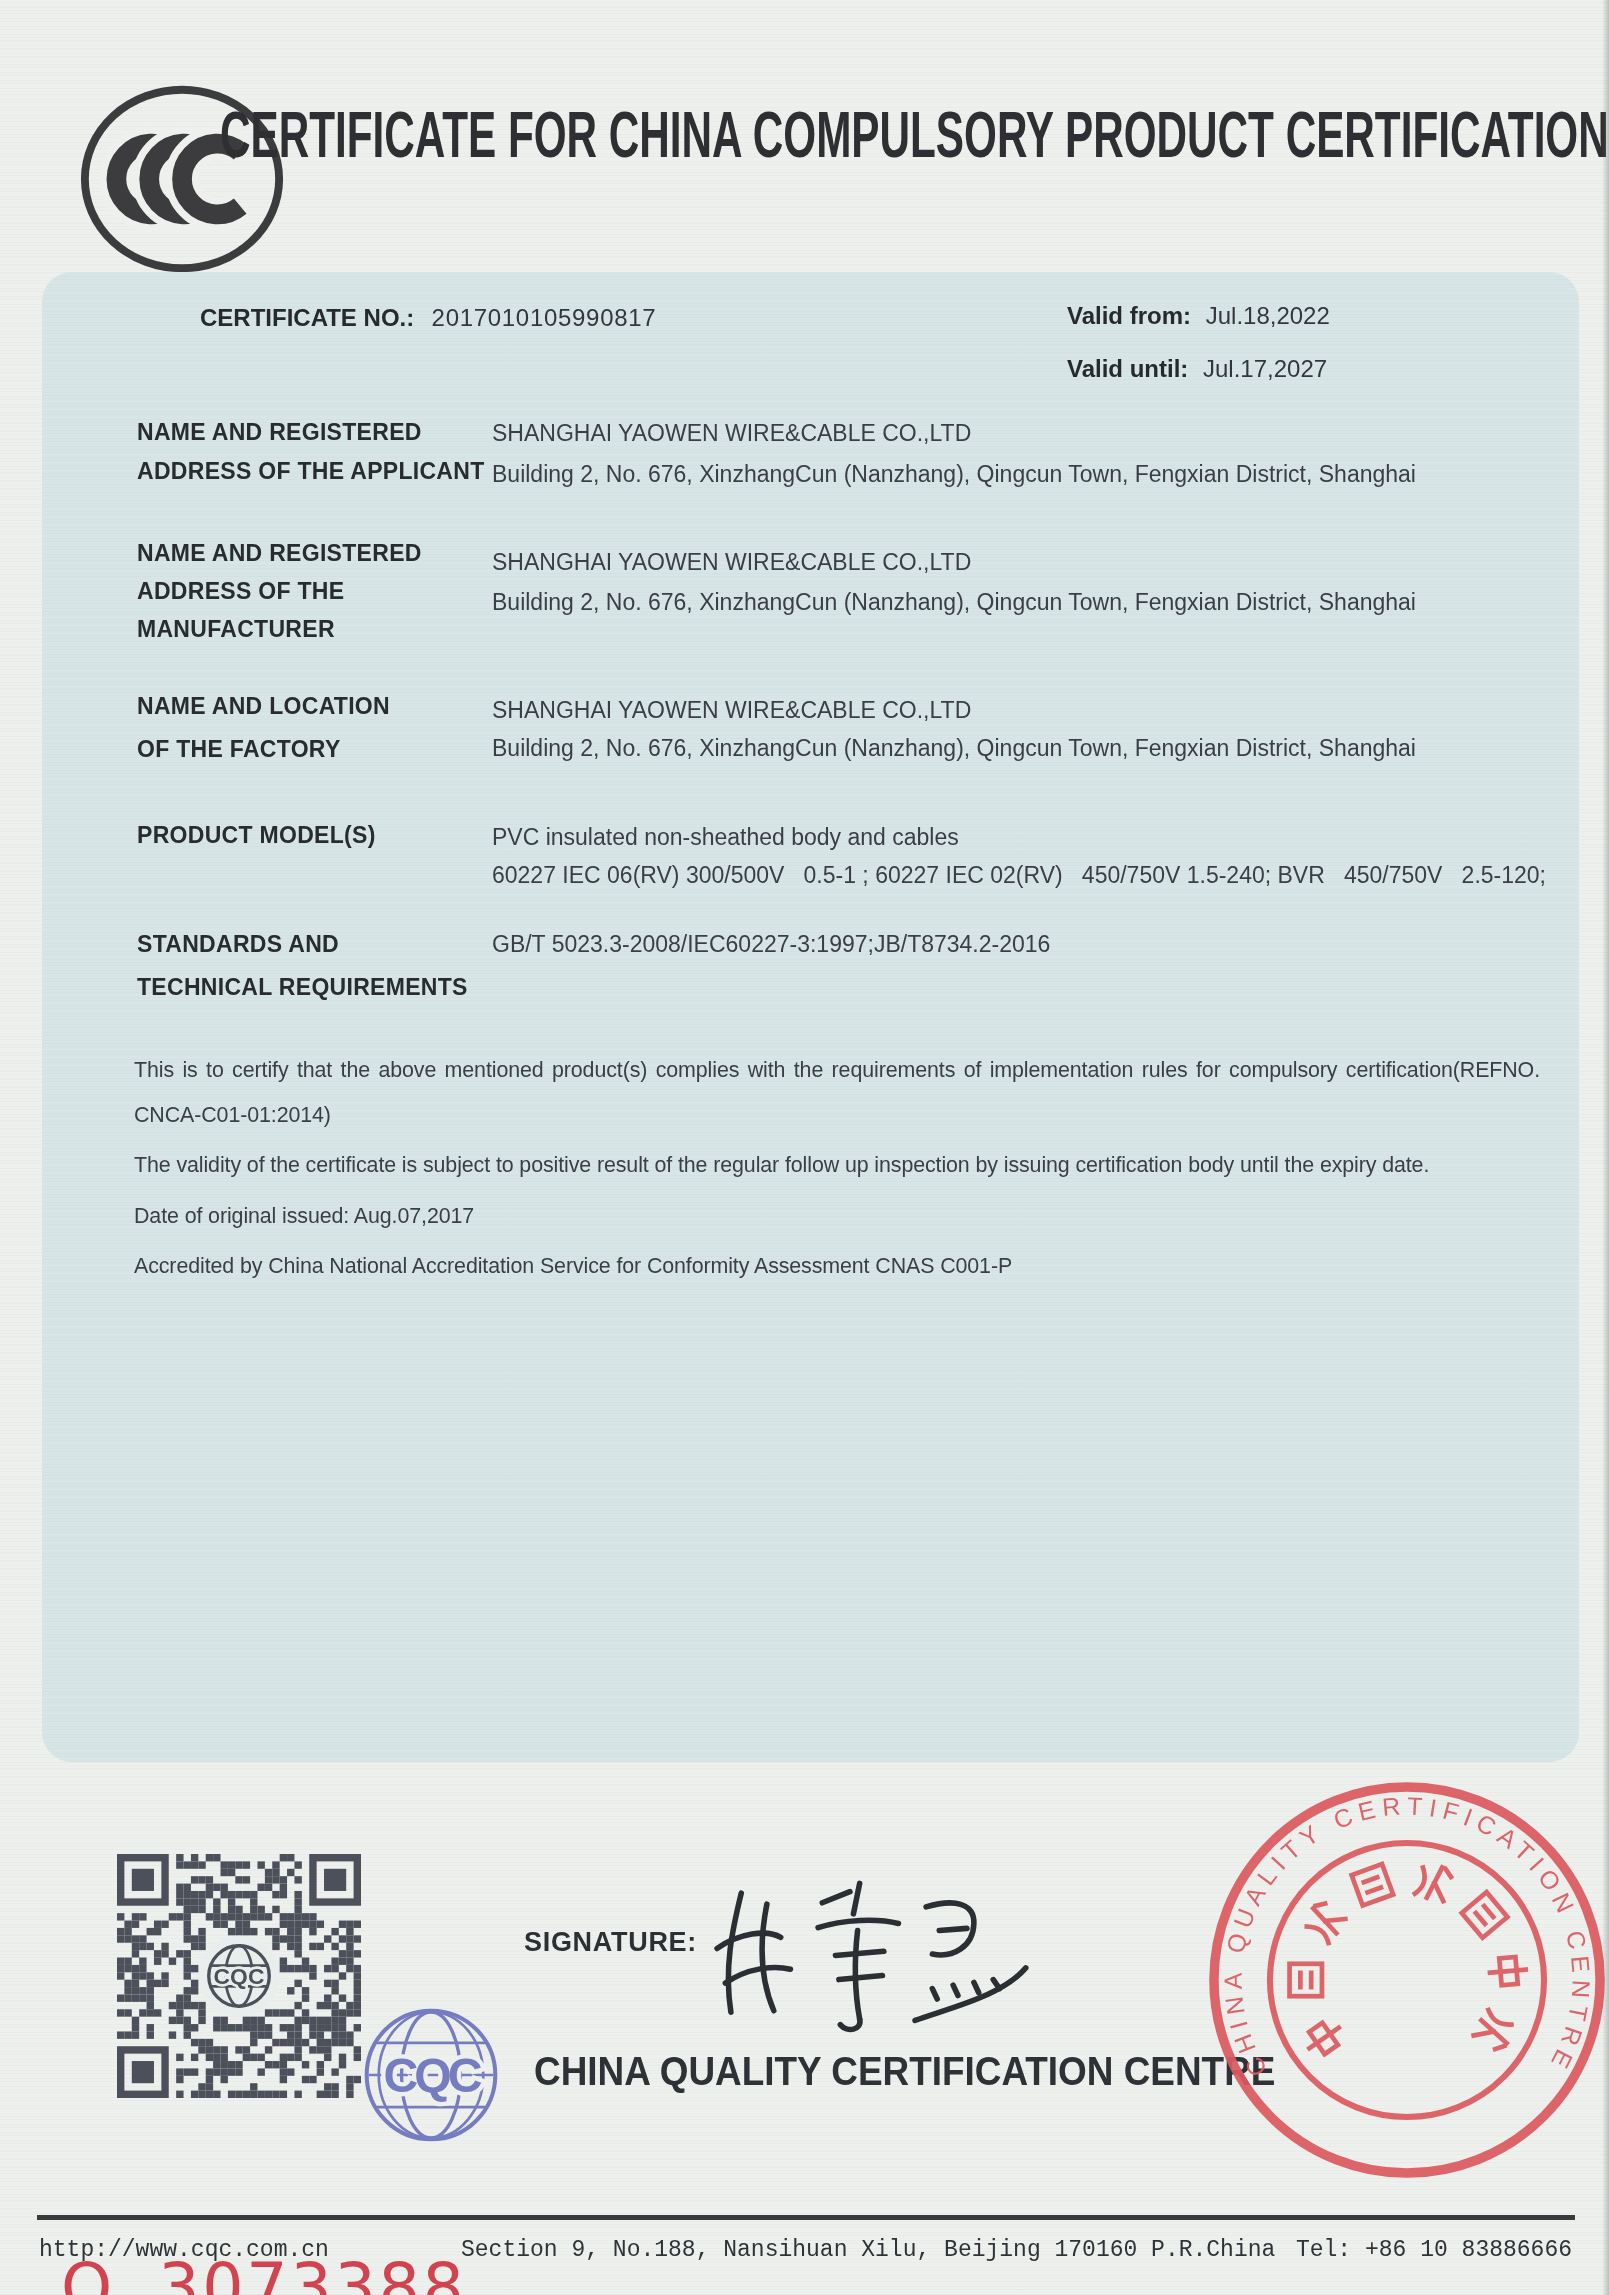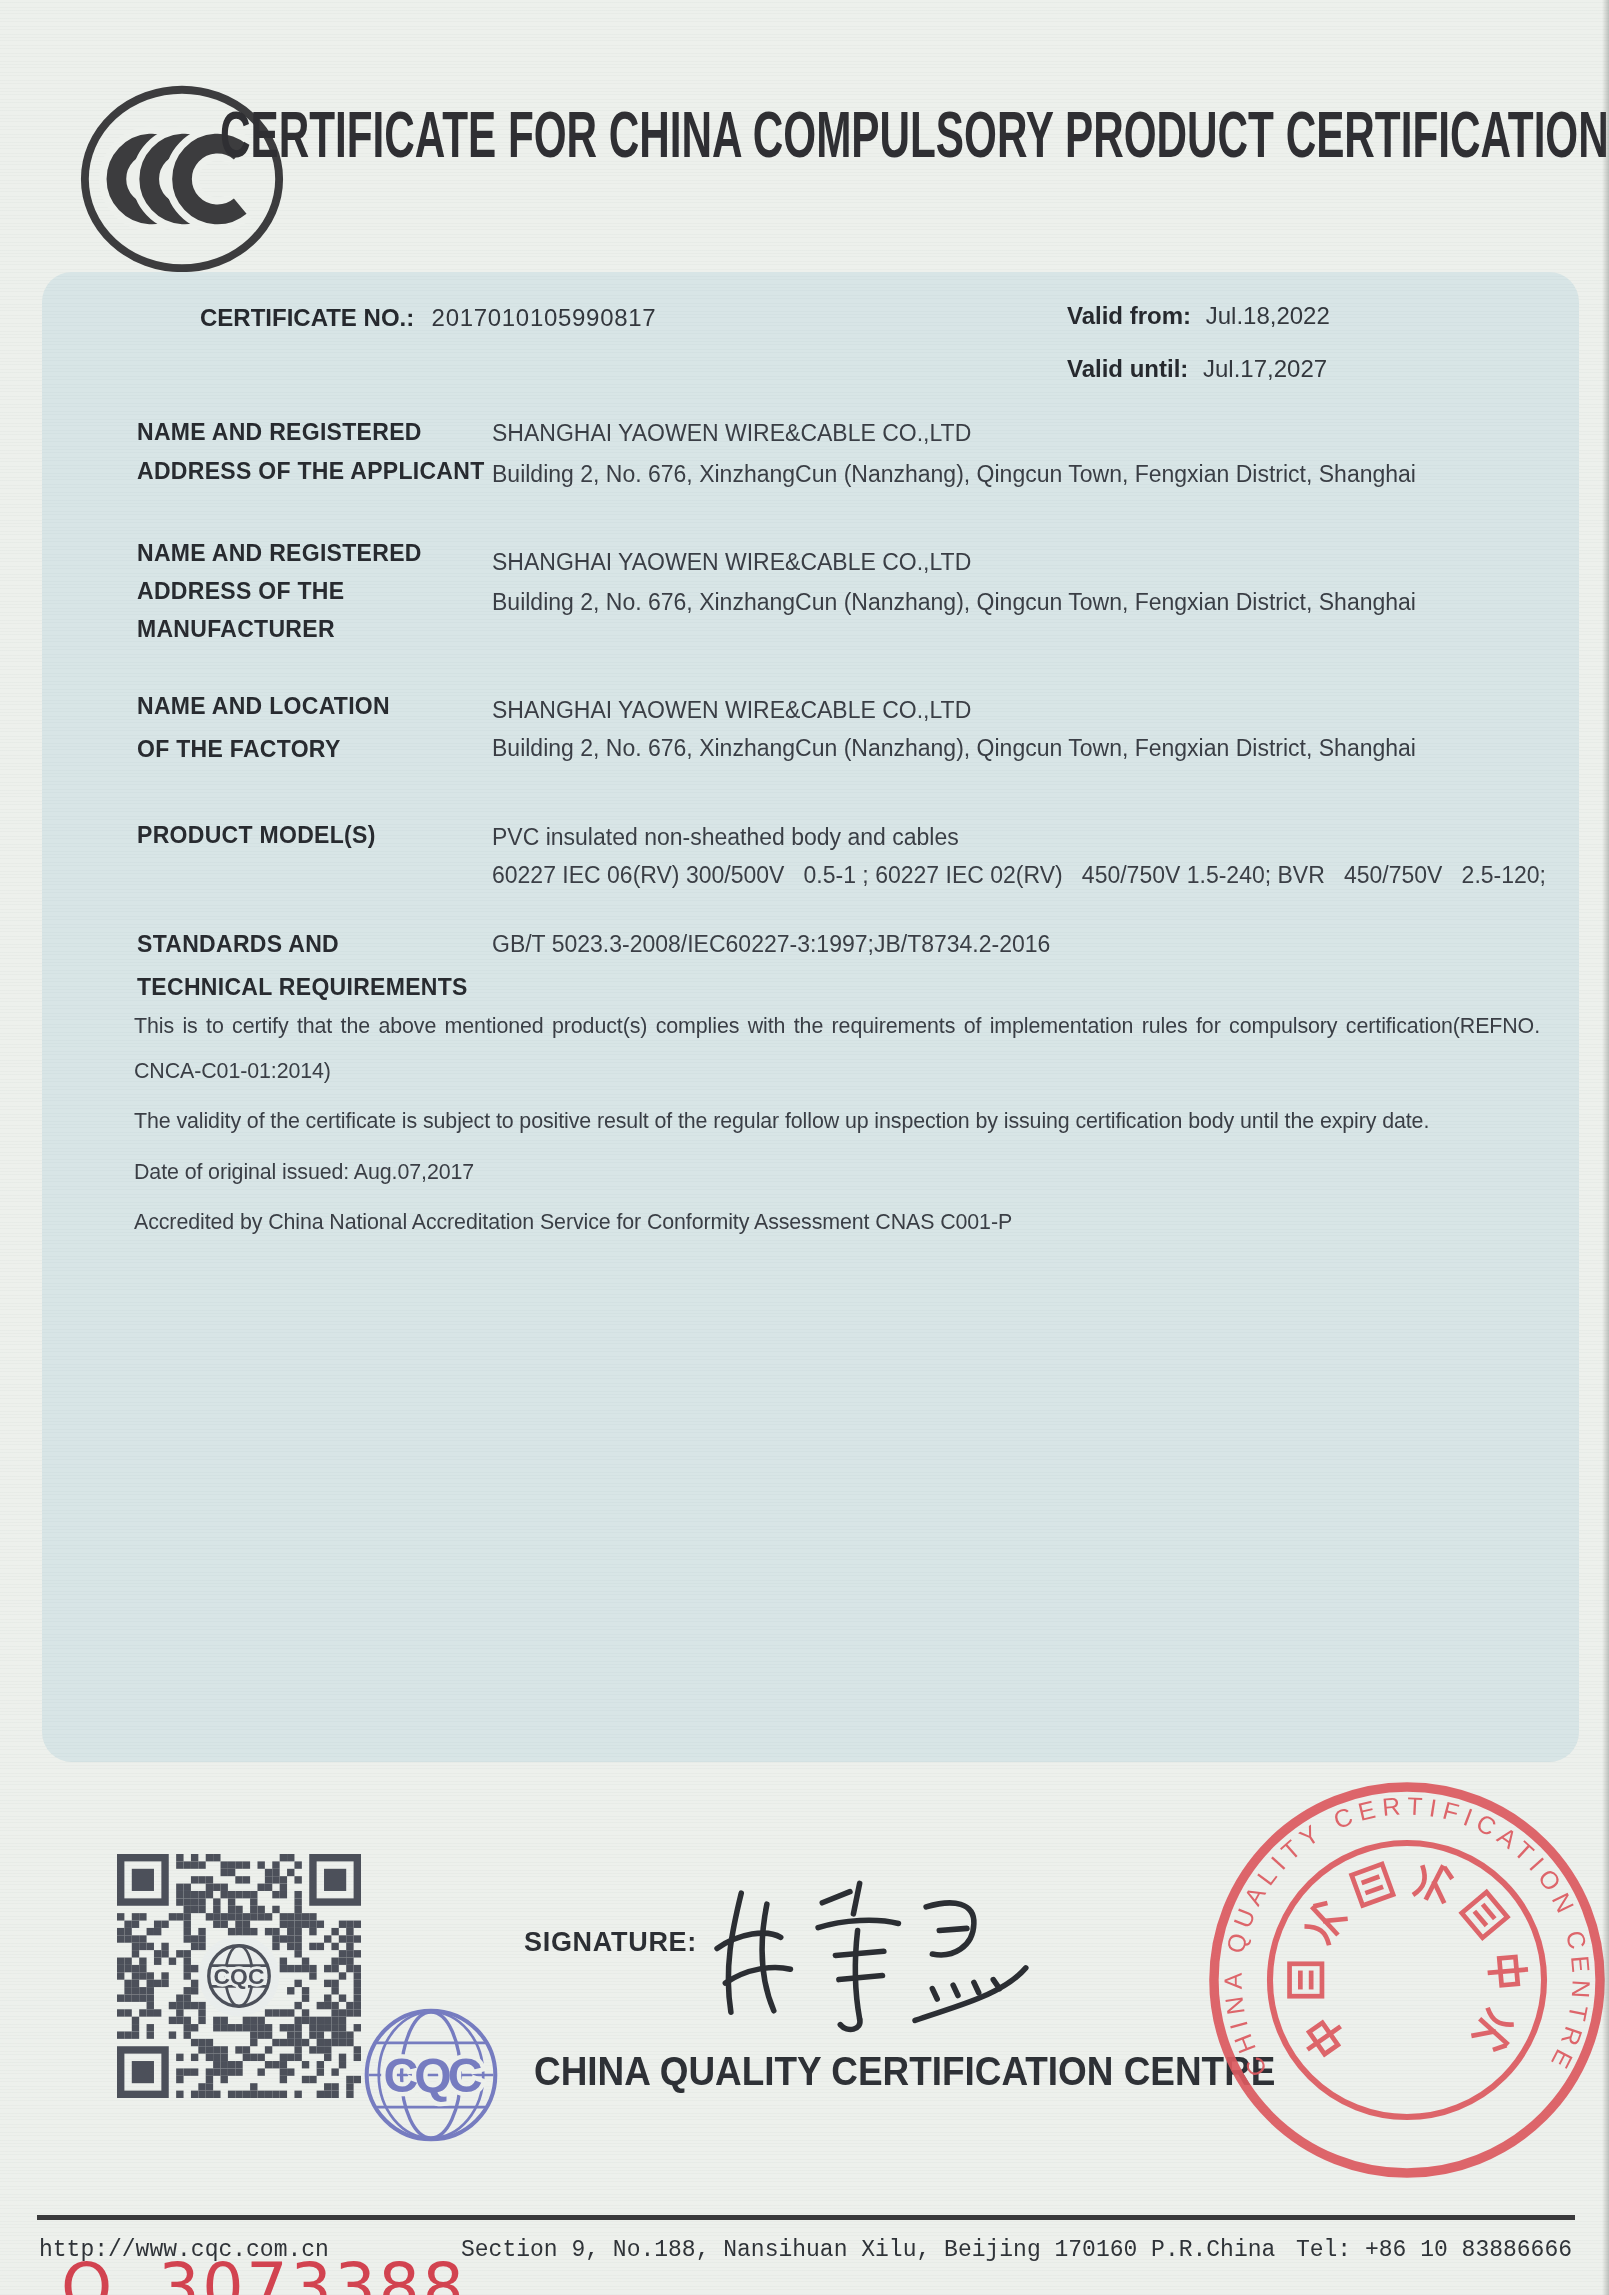--- a/index.html
+++ b/index.html
@@ -9,21 +9,21 @@
   .abs{position:absolute;}
   #panel{left:42px;top:272px;width:1537px;height:1490px;background:#d8e5e6;border-radius:30px;
          background-image:repeating-linear-gradient(0deg, rgba(70,100,110,.03) 0 0.7px, transparent 0.7px 2.7px);}
   .lbl{font-weight:bold;font-size:23px;color:#282b30;letter-spacing:0.3px;}
   .lbl .line{display:block;}
   .val{font-size:23px;color:#3a3e45;white-space:pre-wrap;text-align:right;}
   .certrow{font-size:24px;color:#33373d;}
   .b{font-weight:bold;color:#26292e;}
   #title{left:220px;top:102px;font-size:65px;font-weight:bold;color:#2f2f33;white-space:nowrap;
          transform:scaleX(.65);transform-origin:left top;letter-spacing:0px;line-height:1;}
-  #stm{left:134px;top:1004px;width:1406px;font-size:21.4px;line-height:45px;color:#3a3e45;
+  #stm{left:134px;top:1048px;width:1406px;font-size:21.4px;line-height:45px;color:#3a3e45;
        text-align:justify;letter-spacing:-0.1px;}
   #stm p{margin:0 0 5.3px 0;}
   #qrnote{left:0;top:1777px;width:1609px;text-align:center;font-size:21px;color:#34383e;}
   #sig-label{left:524px;top:1927px;font-size:27px;font-weight:bold;color:#2c2f34;letter-spacing:0.7px;}
   #cqcname{left:534px;top:2048px;font-size:41px;font-weight:bold;color:#2e3136;white-space:nowrap;
            transform:scaleX(.9);transform-origin:left top;}
   #footrule{left:37px;top:2215px;width:1538px;height:5.3px;background:#3a3a3c;}
   .foot{font-family:"Liberation Mono","DejaVu Sans Mono",monospace;font-size:23px;color:#2f3338;white-space:nowrap;text-align:right;}
   #serial{left:61px;top:2250px;font-size:65px;color:#d24350;font-family:"DejaVu Sans",sans-serif;
           word-spacing:20px;letter-spacing:2.7px;}

